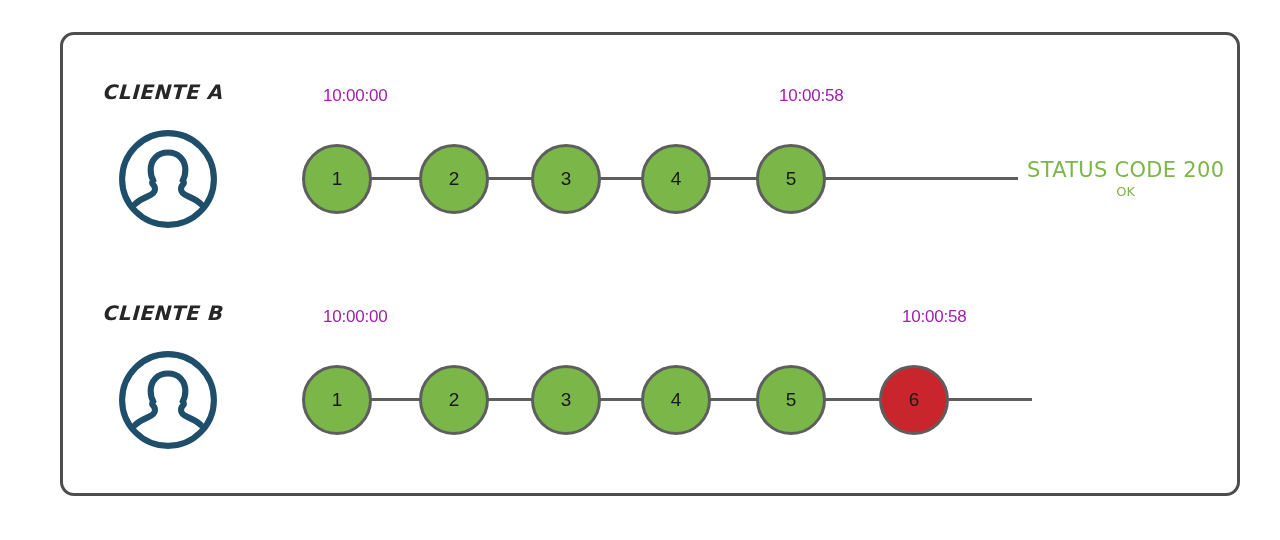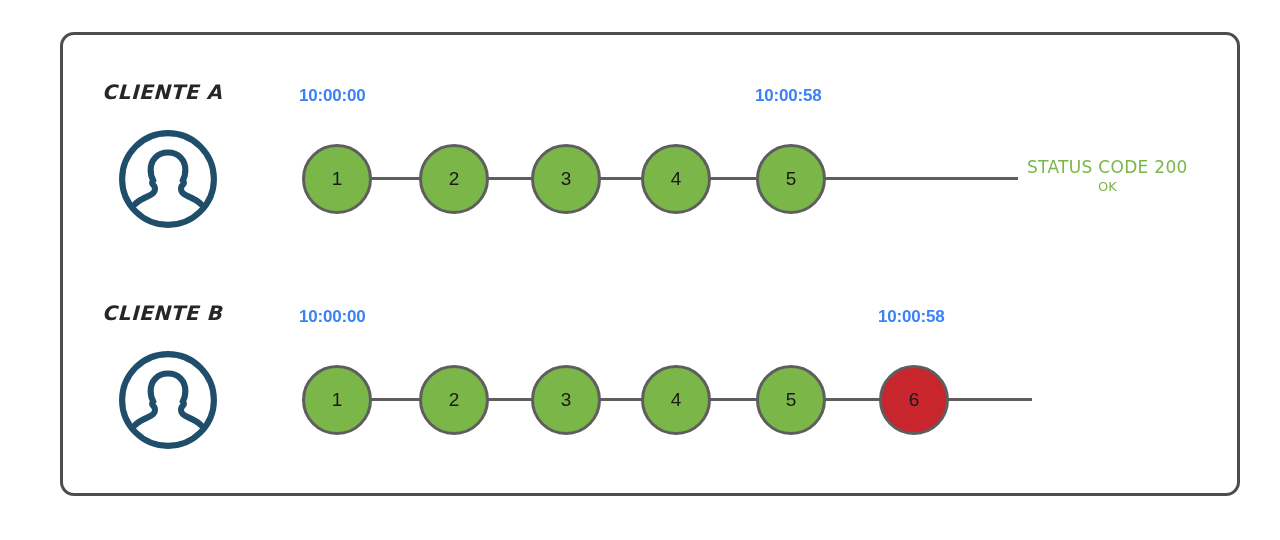--- a/index.html
+++ b/index.html
@@ -64,24 +64,25 @@
     width: 102px;
     height: 102px;
   }
 
   
   .timestamp {
     position: absolute;
     top: 86px;
     font-family: "Liberation Sans", sans-serif;
     font-size: 17px;
-    font-weight: bold;
-    color: #3b82f6;
+    font-weight: normal;
+    color: #a21caf;
     white-space: nowrap;
     letter-spacing: -0.2px;
+    margin-left: 24px;
   }
   .ts-start { left: 299px; }
   .ts-end-a { left: 755px; }
   .ts-end-b { left: 878px; }
 
   
   .chain {
     position: absolute;
     left: 0;
     top: 144px;
@@ -114,21 +115,21 @@
 
   
   .status {
     position: absolute;
     text-align: center;
     font-family: "DejaVu Sans", sans-serif;
     white-space: nowrap;
     line-height: 1.28;
   }
   .status .line1 {
-    font-size: 17px;
+    font-size: 21px;
     letter-spacing: 0.3px;
   }
   .status .line2 {
     font-size: 13px;
   }
   .status-ok  { color: #7ab648; }
   .status-a { left: 1027px; top: 157px; }
 </style>
 </head>
 <body>

